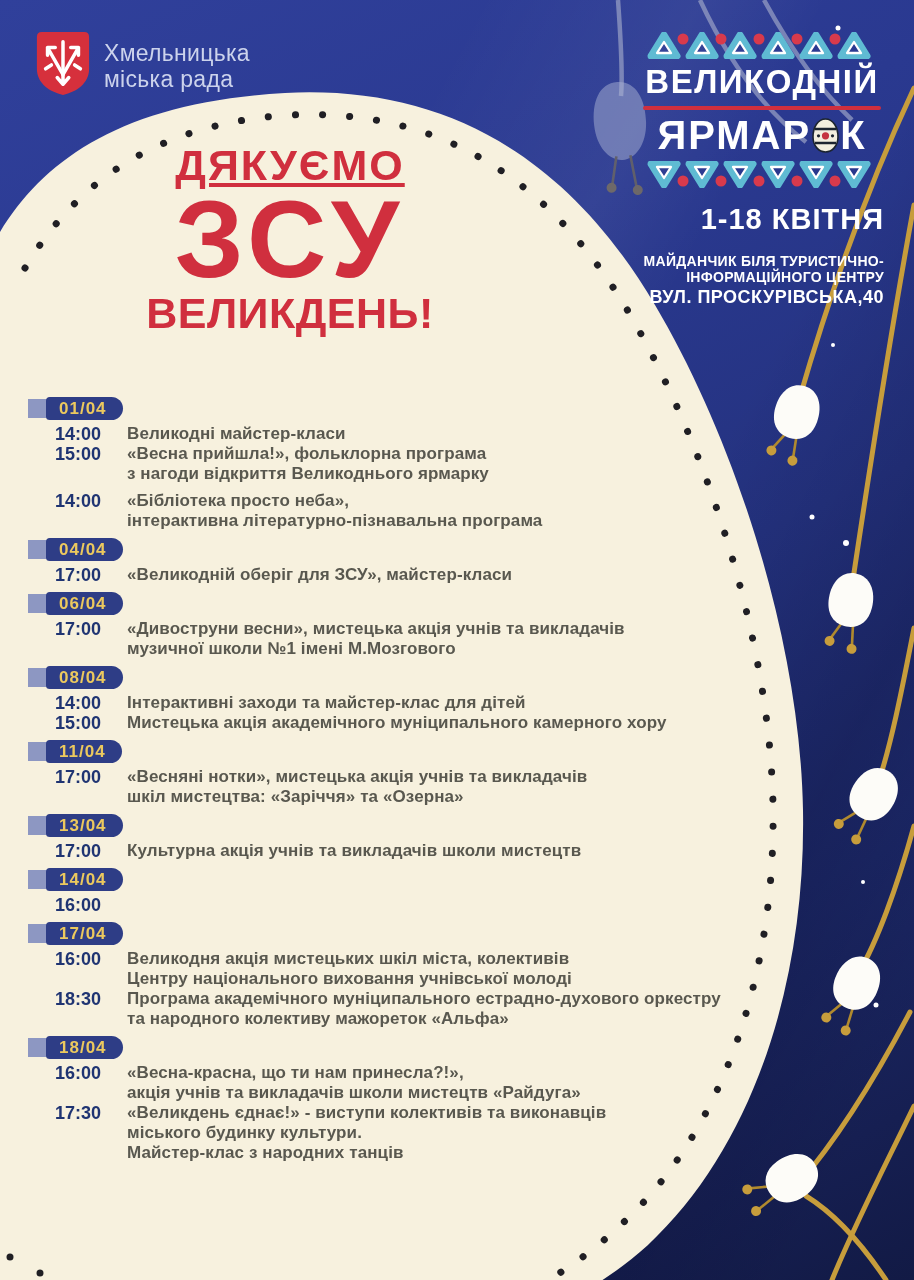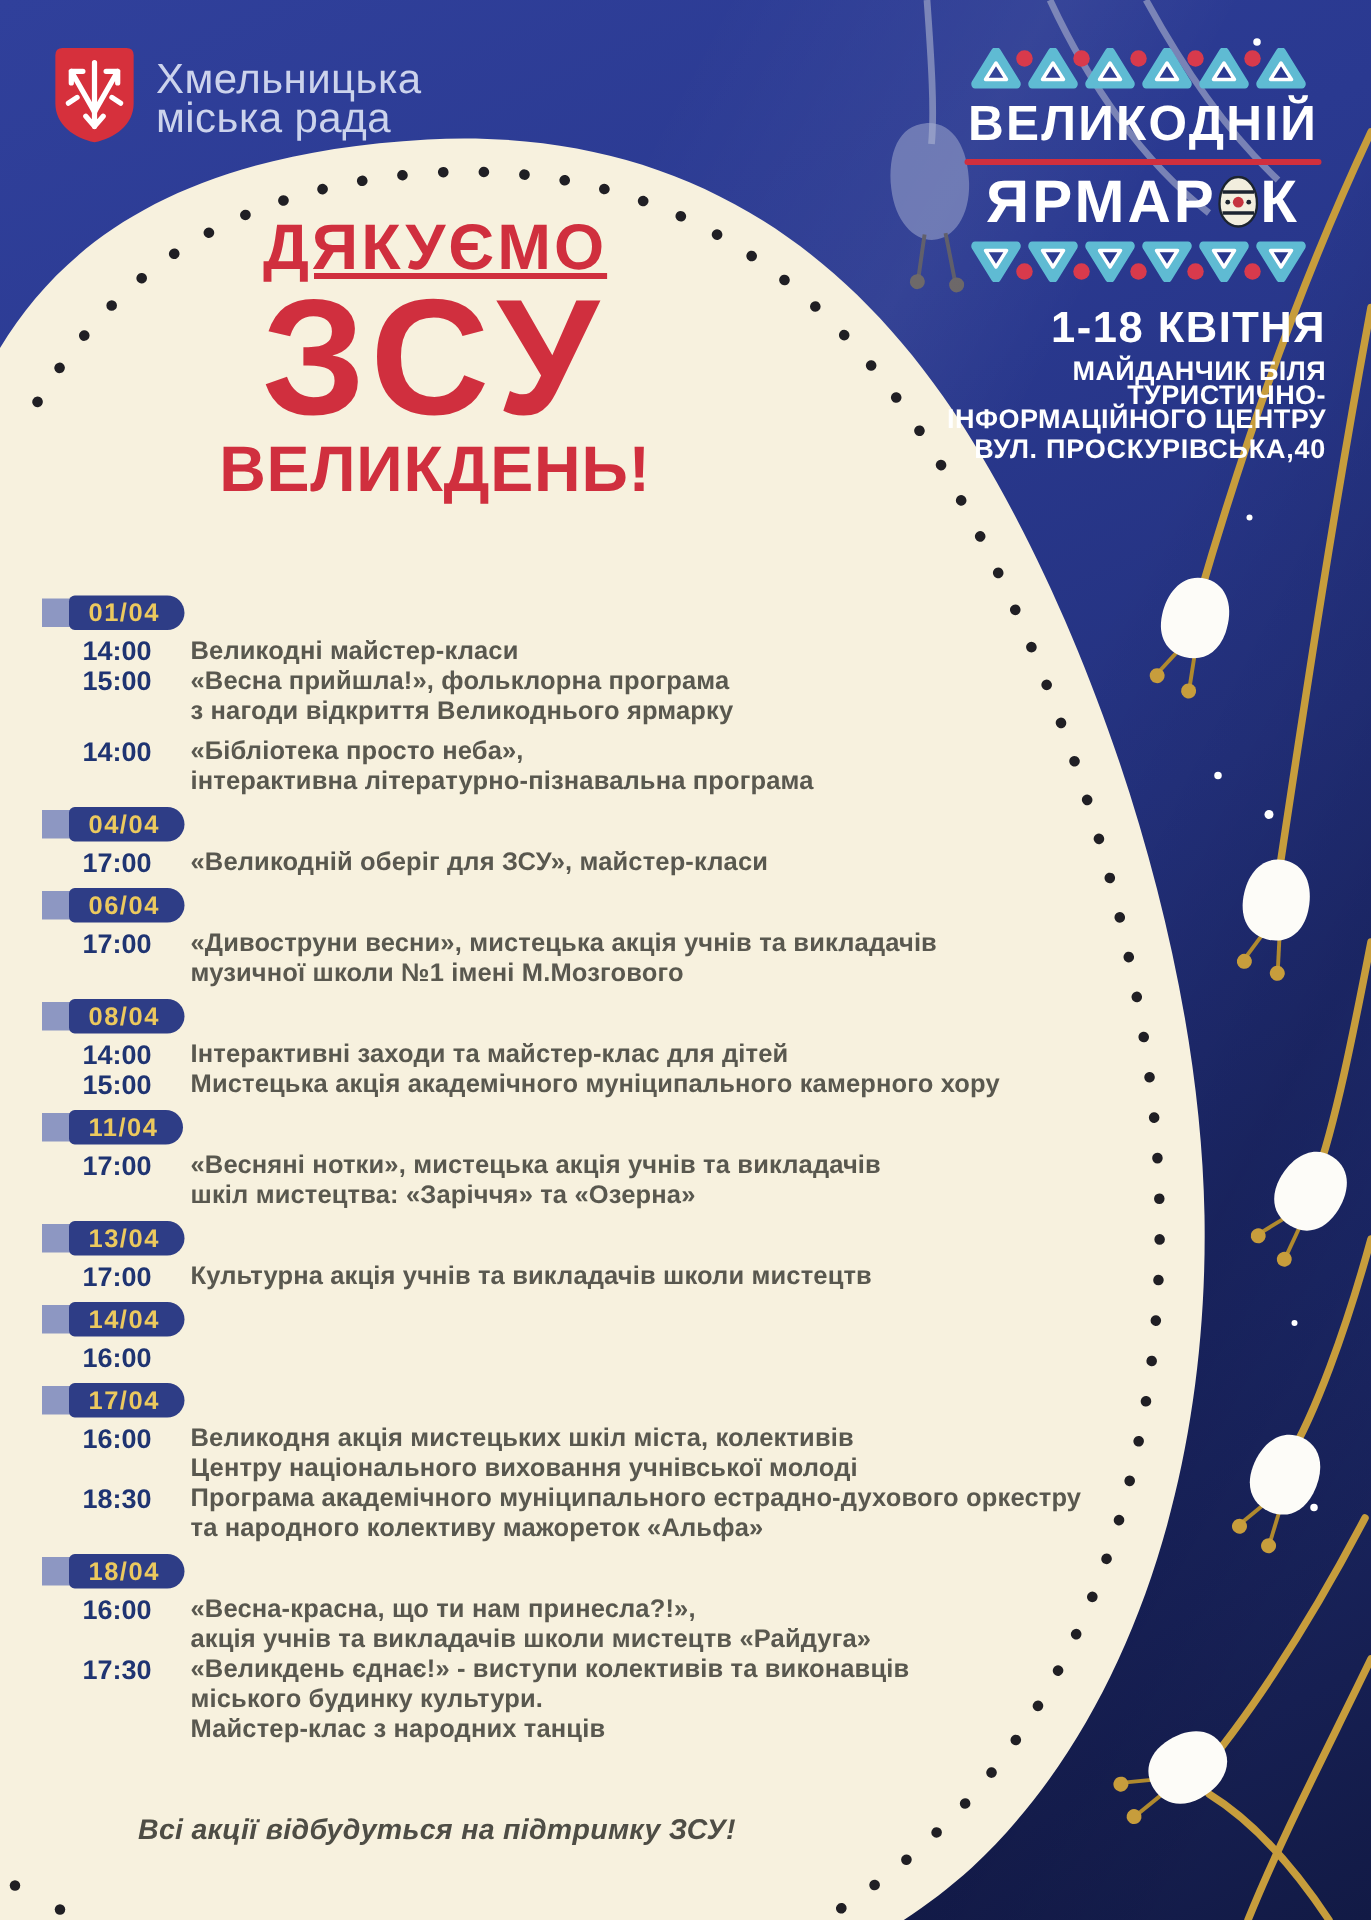--- a/index.html
+++ b/index.html
@@ -12,30 +12,30 @@
     content:"";position:absolute;inset:0;
     background:
       linear-gradient(118deg,transparent 30%,rgba(255,255,255,.05) 44%,transparent 52%),
       linear-gradient(118deg,transparent 60%,rgba(0,0,20,.18) 78%,transparent 92%);
     pointer-events:none;
   }
   svg.decor{position:absolute;left:0;top:0;pointer-events:none;}
 
   
   .logo{position:absolute;left:34px;top:30px;width:58px;height:66px;}
-  .council{position:absolute;left:104px;top:40px;color:#ccd3ec;font-size:28px;line-height:26px;letter-spacing:.3px;}
+  .council{position:absolute;left:104px;top:40px;color:#ccd3ec;font-size:23px;line-height:26px;letter-spacing:.3px;}
 
   .fair{position:absolute;top:32px;right:6px;width:292px;text-align:center;color:#fff;}
   .fair .orn{display:block;margin:0 auto;}
   .fair-title{font-size:33px;font-weight:bold;letter-spacing:1.5px;margin-top:4px;}
   .fair-divider{width:238px;height:4px;background:var(--accent_red,#c23247);margin:5px auto 4px;border-radius:2px;}
   .fair-name{font-size:40px;font-weight:bold;letter-spacing:2px;line-height:42px;}
   .fair-name .eggletter{display:inline-block;vertical-align:-4px;margin:0 1px;}
   .fair-dates{margin-top:15px;text-align:right;padding-right:24px;font-size:29px;font-weight:bold;letter-spacing:1px;}
-  .fair-venue{margin-top:3px;text-align:right;padding-right:24px;font-size:18px;font-weight:bold;line-height:16px;letter-spacing:.3px;}
+  .fair-venue{margin-top:17px;text-align:right;padding-right:24px;font-size:14px;font-weight:bold;line-height:16px;letter-spacing:.3px;}
   .fair-addr{margin-top:2px;text-align:right;padding-right:24px;font-size:18px;font-weight:bold;letter-spacing:.5px;}
 
   
   .headline{position:absolute;left:72px;top:142px;width:436px;text-align:center;color:var(--accent_red,#d02f3e);}
   .hl1{font-size:43px;font-weight:bold;letter-spacing:2px;line-height:46px;text-decoration:underline;}
   .hl2{font-size:110px;font-weight:bold;letter-spacing:6px;line-height:102px;}
   .hl3{font-size:40px;font-weight:bold;line-height:44px;}
   .hl4{font-size:43px;font-weight:bold;letter-spacing:.5px;line-height:47px;}
 
   
@@ -333,14 +333,13 @@
           <span class="time">17:30</span>
           <div class="desc">
             <div class="line">«Великдень єднає!» - виступи колективів та виконавців</div>
             <div class="line">міського будинку культури.</div>
             <div class="line">Майстер-клас з народних танців</div>
           </div>
         </div>
       </div>
     </div>
 
-  <div class="footer-note">Всі акції відбудуться на підтримку ЗСУ!</div>
 </div>
 
 </body></html>

